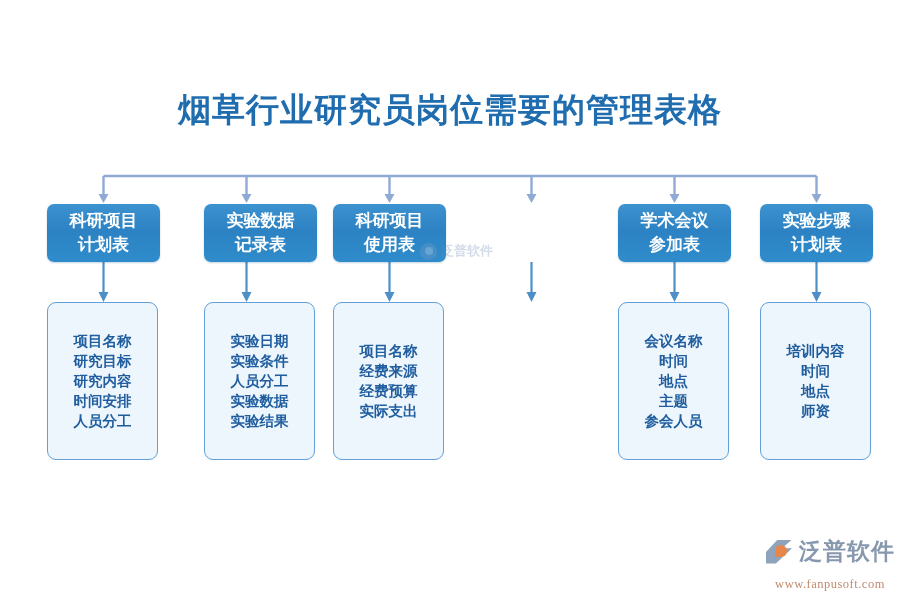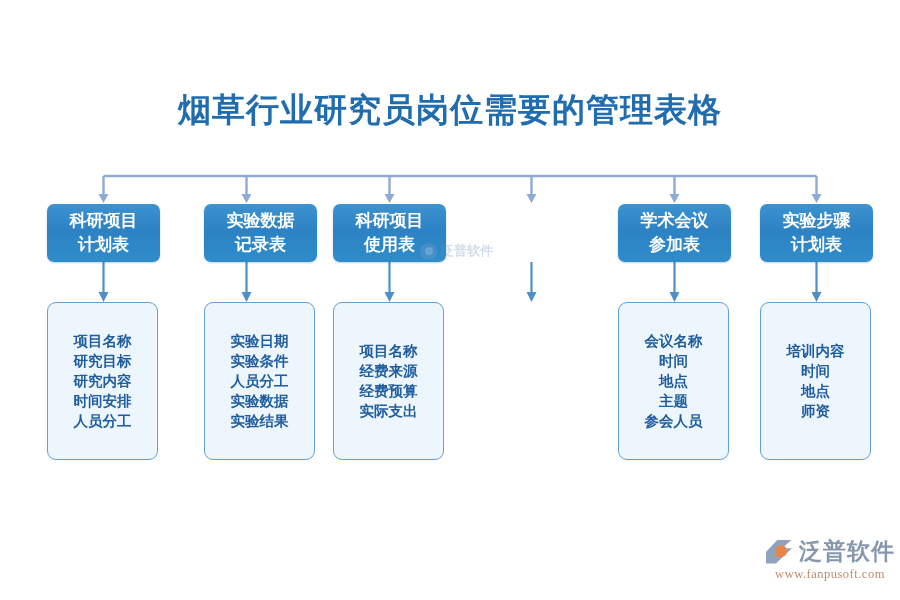--- a/index.html
+++ b/index.html
@@ -174,21 +174,21 @@
     border-radius: 50% 50% 50% 10%;
   }
   #corner-watermark .cw-brand {
     font-size: 23px;
     font-weight: bold;
     color: #8798ae;
     letter-spacing: 1px;
     white-space: nowrap;
   }
   #corner-watermark .cw-url {
-    margin-top: 0;
+    margin-top: 10px;
     font-size: 12.5px;
     color: #c08b6e;
     letter-spacing: 0.5px;
     font-family: "Liberation Serif", "DejaVu Serif", serif;
     text-align: center;
     white-space: nowrap;
   }
 </style>
 </head>
 <body>

